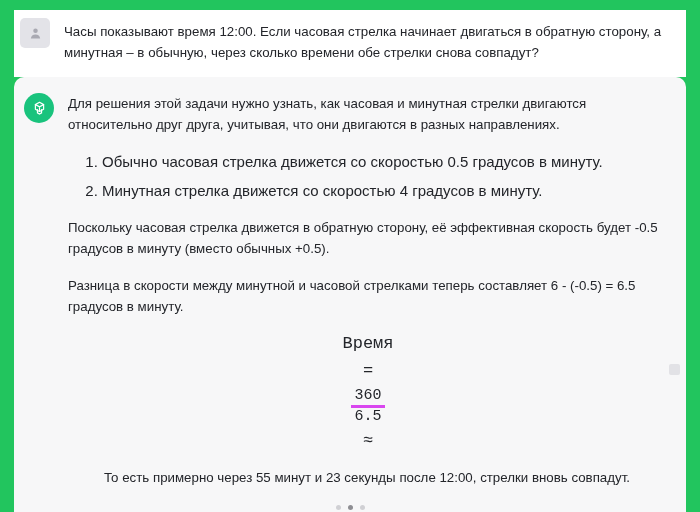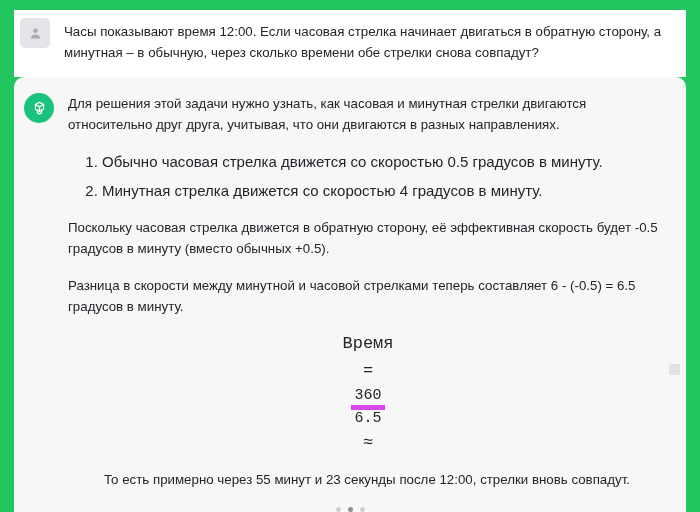--- a/index.html
+++ b/index.html
@@ -98,21 +98,21 @@
     font-size: 15px;
     line-height: 1.05;
     margin: 0 2px;
     position: relative;
     top: 1px;
   }
   .frac .num {
     padding: 0 3px 1px 3px;
   }
   .frac .den {
-    border-top: 5px solid #d946ef;
+    border-top: 3px solid #d946ef;
     padding: 1px 3px 0 3px;
   }
   .pager {
     position: absolute;
     left: 0;
     right: 0;
     bottom: 12px;
     display: flex;
     justify-content: center;
     align-items: center;

